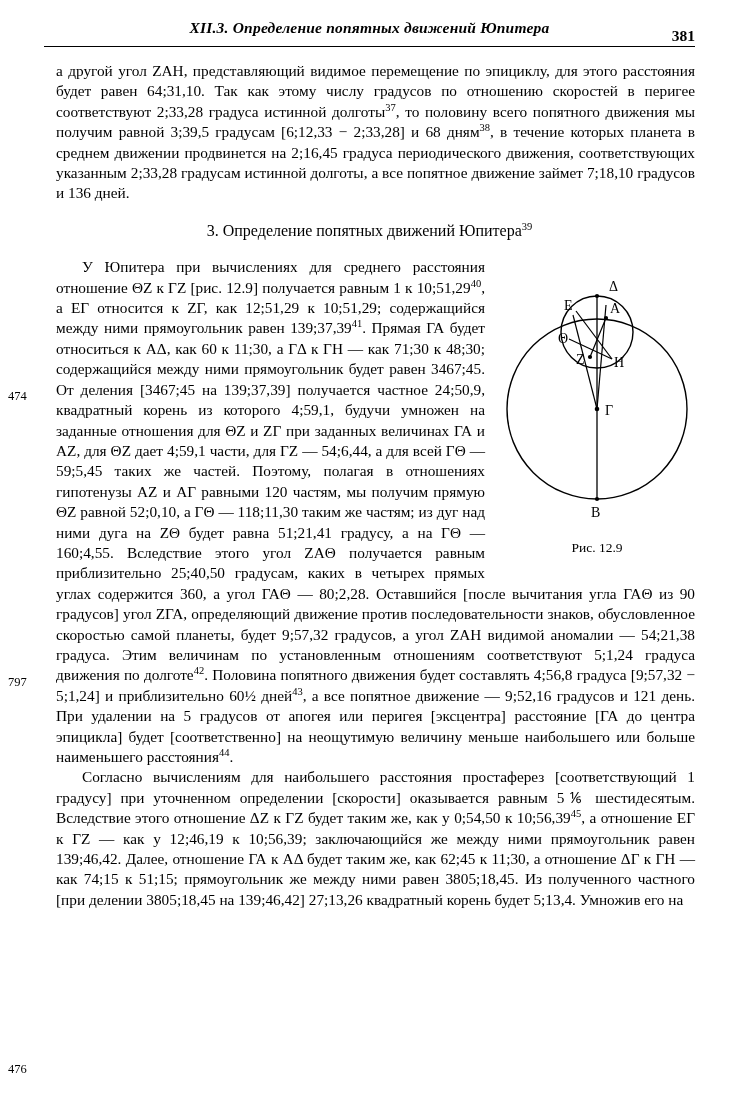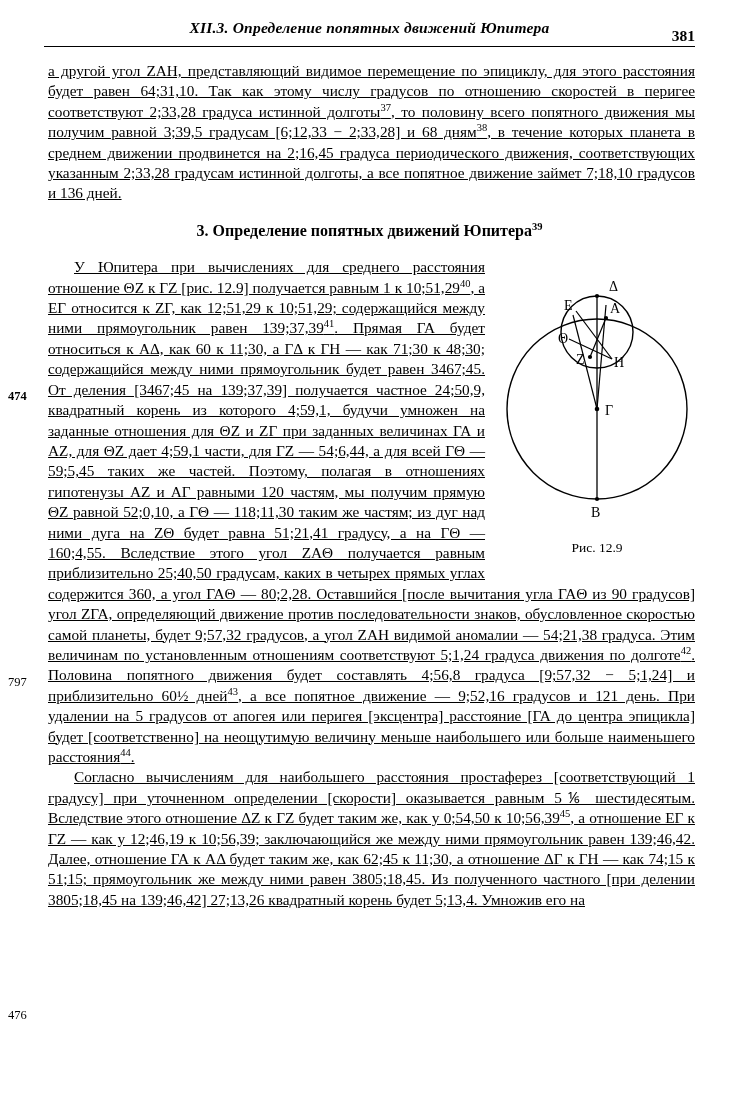--- a/index.html
+++ b/index.html
@@ -47,28 +47,27 @@
     margin-top: 8px;
   }
   
   .body-text {
     font-size: 15.3px;
     line-height: 20.4px;
     text-align: justify;
     text-justify: inter-word;
   }
   .para {
-    margin: 0 0 0 4px;
+    margin: 0 0 0 12px;
     text-indent: 26px;
-    text-decoration: underline;
   }
   .para.noindent { text-indent: 0; }
   .sec-heading {
     text-align: center;
-    font-weight: bold;
+    font-weight: normal;
     font-size: 16px;
     margin: 17px 0 16px 0;
     text-indent: 0;
   }
   sup {
     font-size: 10.5px;
     line-height: 0;
     vertical-align: super;
   }
   
@@ -97,23 +96,23 @@
 </head>
 <body>
 
 <div class="page">
 
   <div class="header">
     <div class="header-title">XII.3. Определение попятных движений Юпитера</div>
     <div class="header-pageno">381</div>
   </div>
 
-  <div class="marginno" style="top:389px;font-weight:bold;">474</div>
+  <div class="marginno" style="top:389px;">474</div>
   <div class="marginno" style="top:675px;">797</div>
-  <div class="marginno" style="top:1008px;">476</div>
+  <div class="marginno" style="top:1062px;">476</div>
 
   <div class="body-text">
 
     <p class="para noindent"><span>а другой угол ZAH, представляющий видимое перемещение по эпициклу, для этого расстояния будет равен 64;31,10. Так как этому числу градусов по отношению скоростей в перигее соответствуют 2;33,28 градуса истинной долготы</span><sup>37</sup><span>, то половину всего попятного движения мы получим равной 3;39,5 градусам [6;12,33 − 2;33,28] и 68 дням</span><sup>38</sup><span>, в течение которых планета в среднем движении продвинется на 2;16,45 градуса периодического движения, соответствующих указанным 2;33,28 градусам истинной долготы, а все попятное движение займет 7;18,10 градусов и 136 дней.</span></p>
 
     <p class="sec-heading"><span>3. Определение попятных движений Юпитера</span><sup>39</sup></p>
 
     <div class="figure-wrap">
       <svg class="fig-svg" width="190" height="265" viewBox="0 0 190 265">
 

